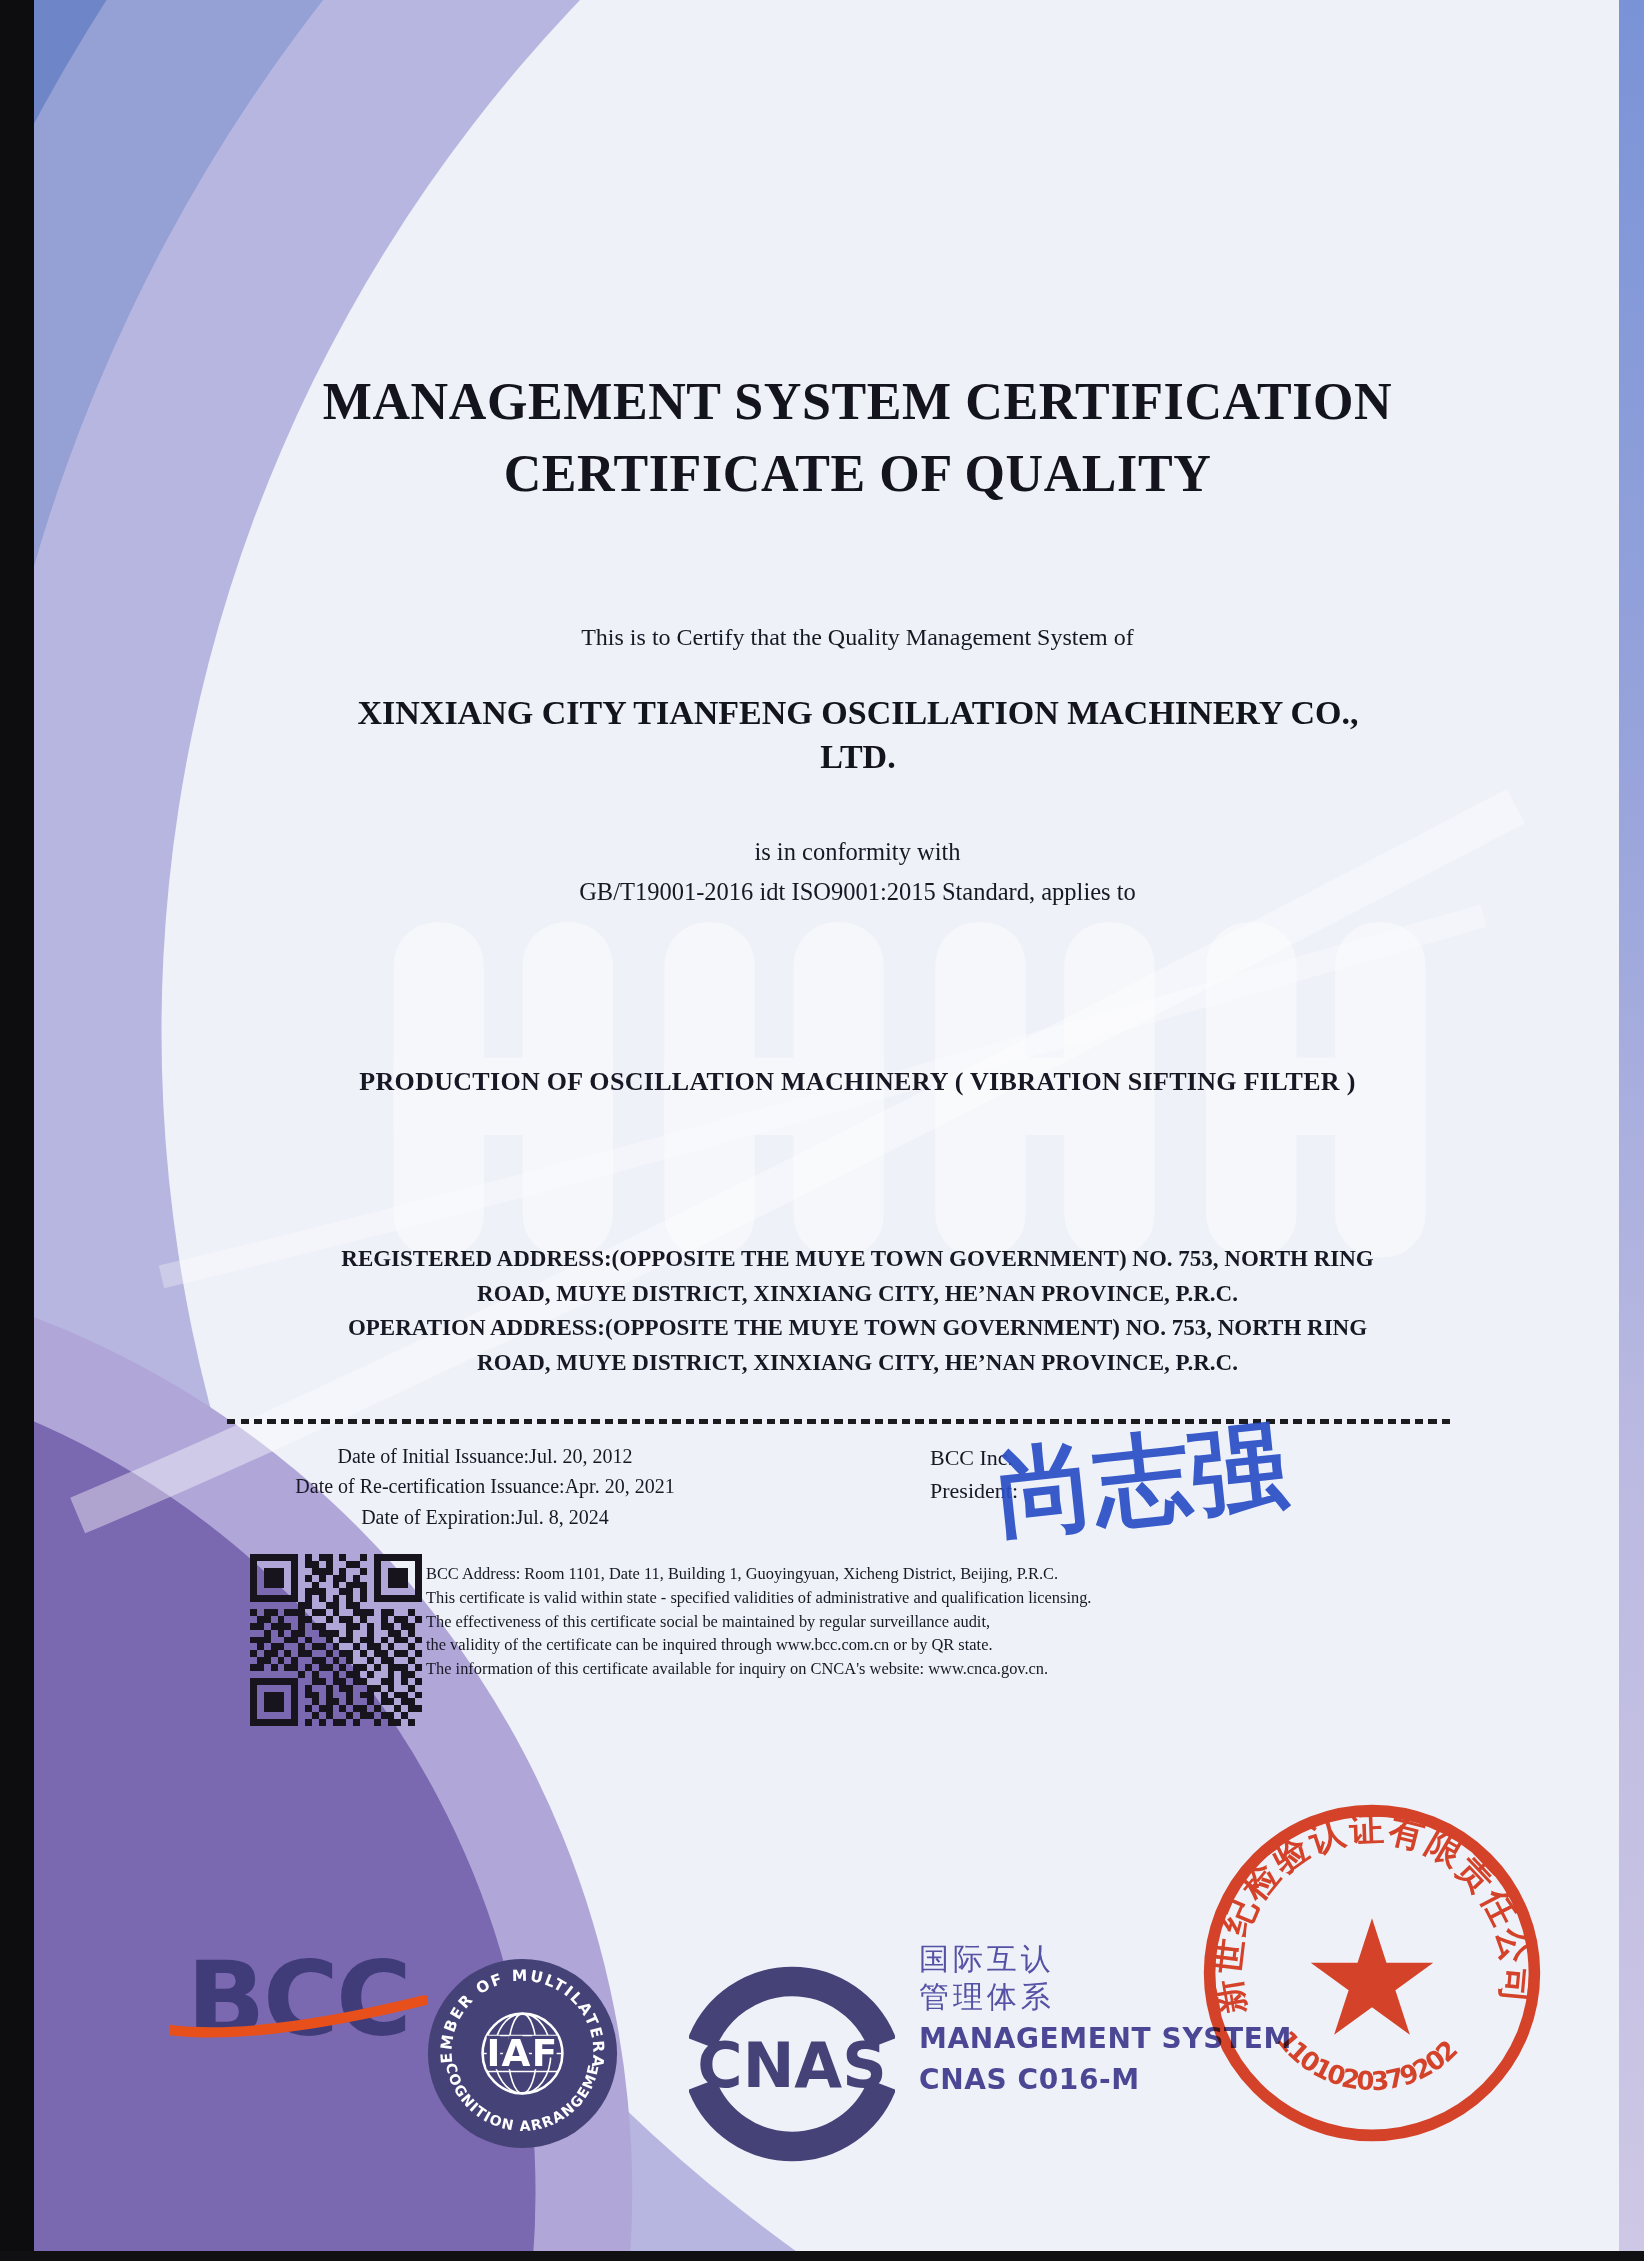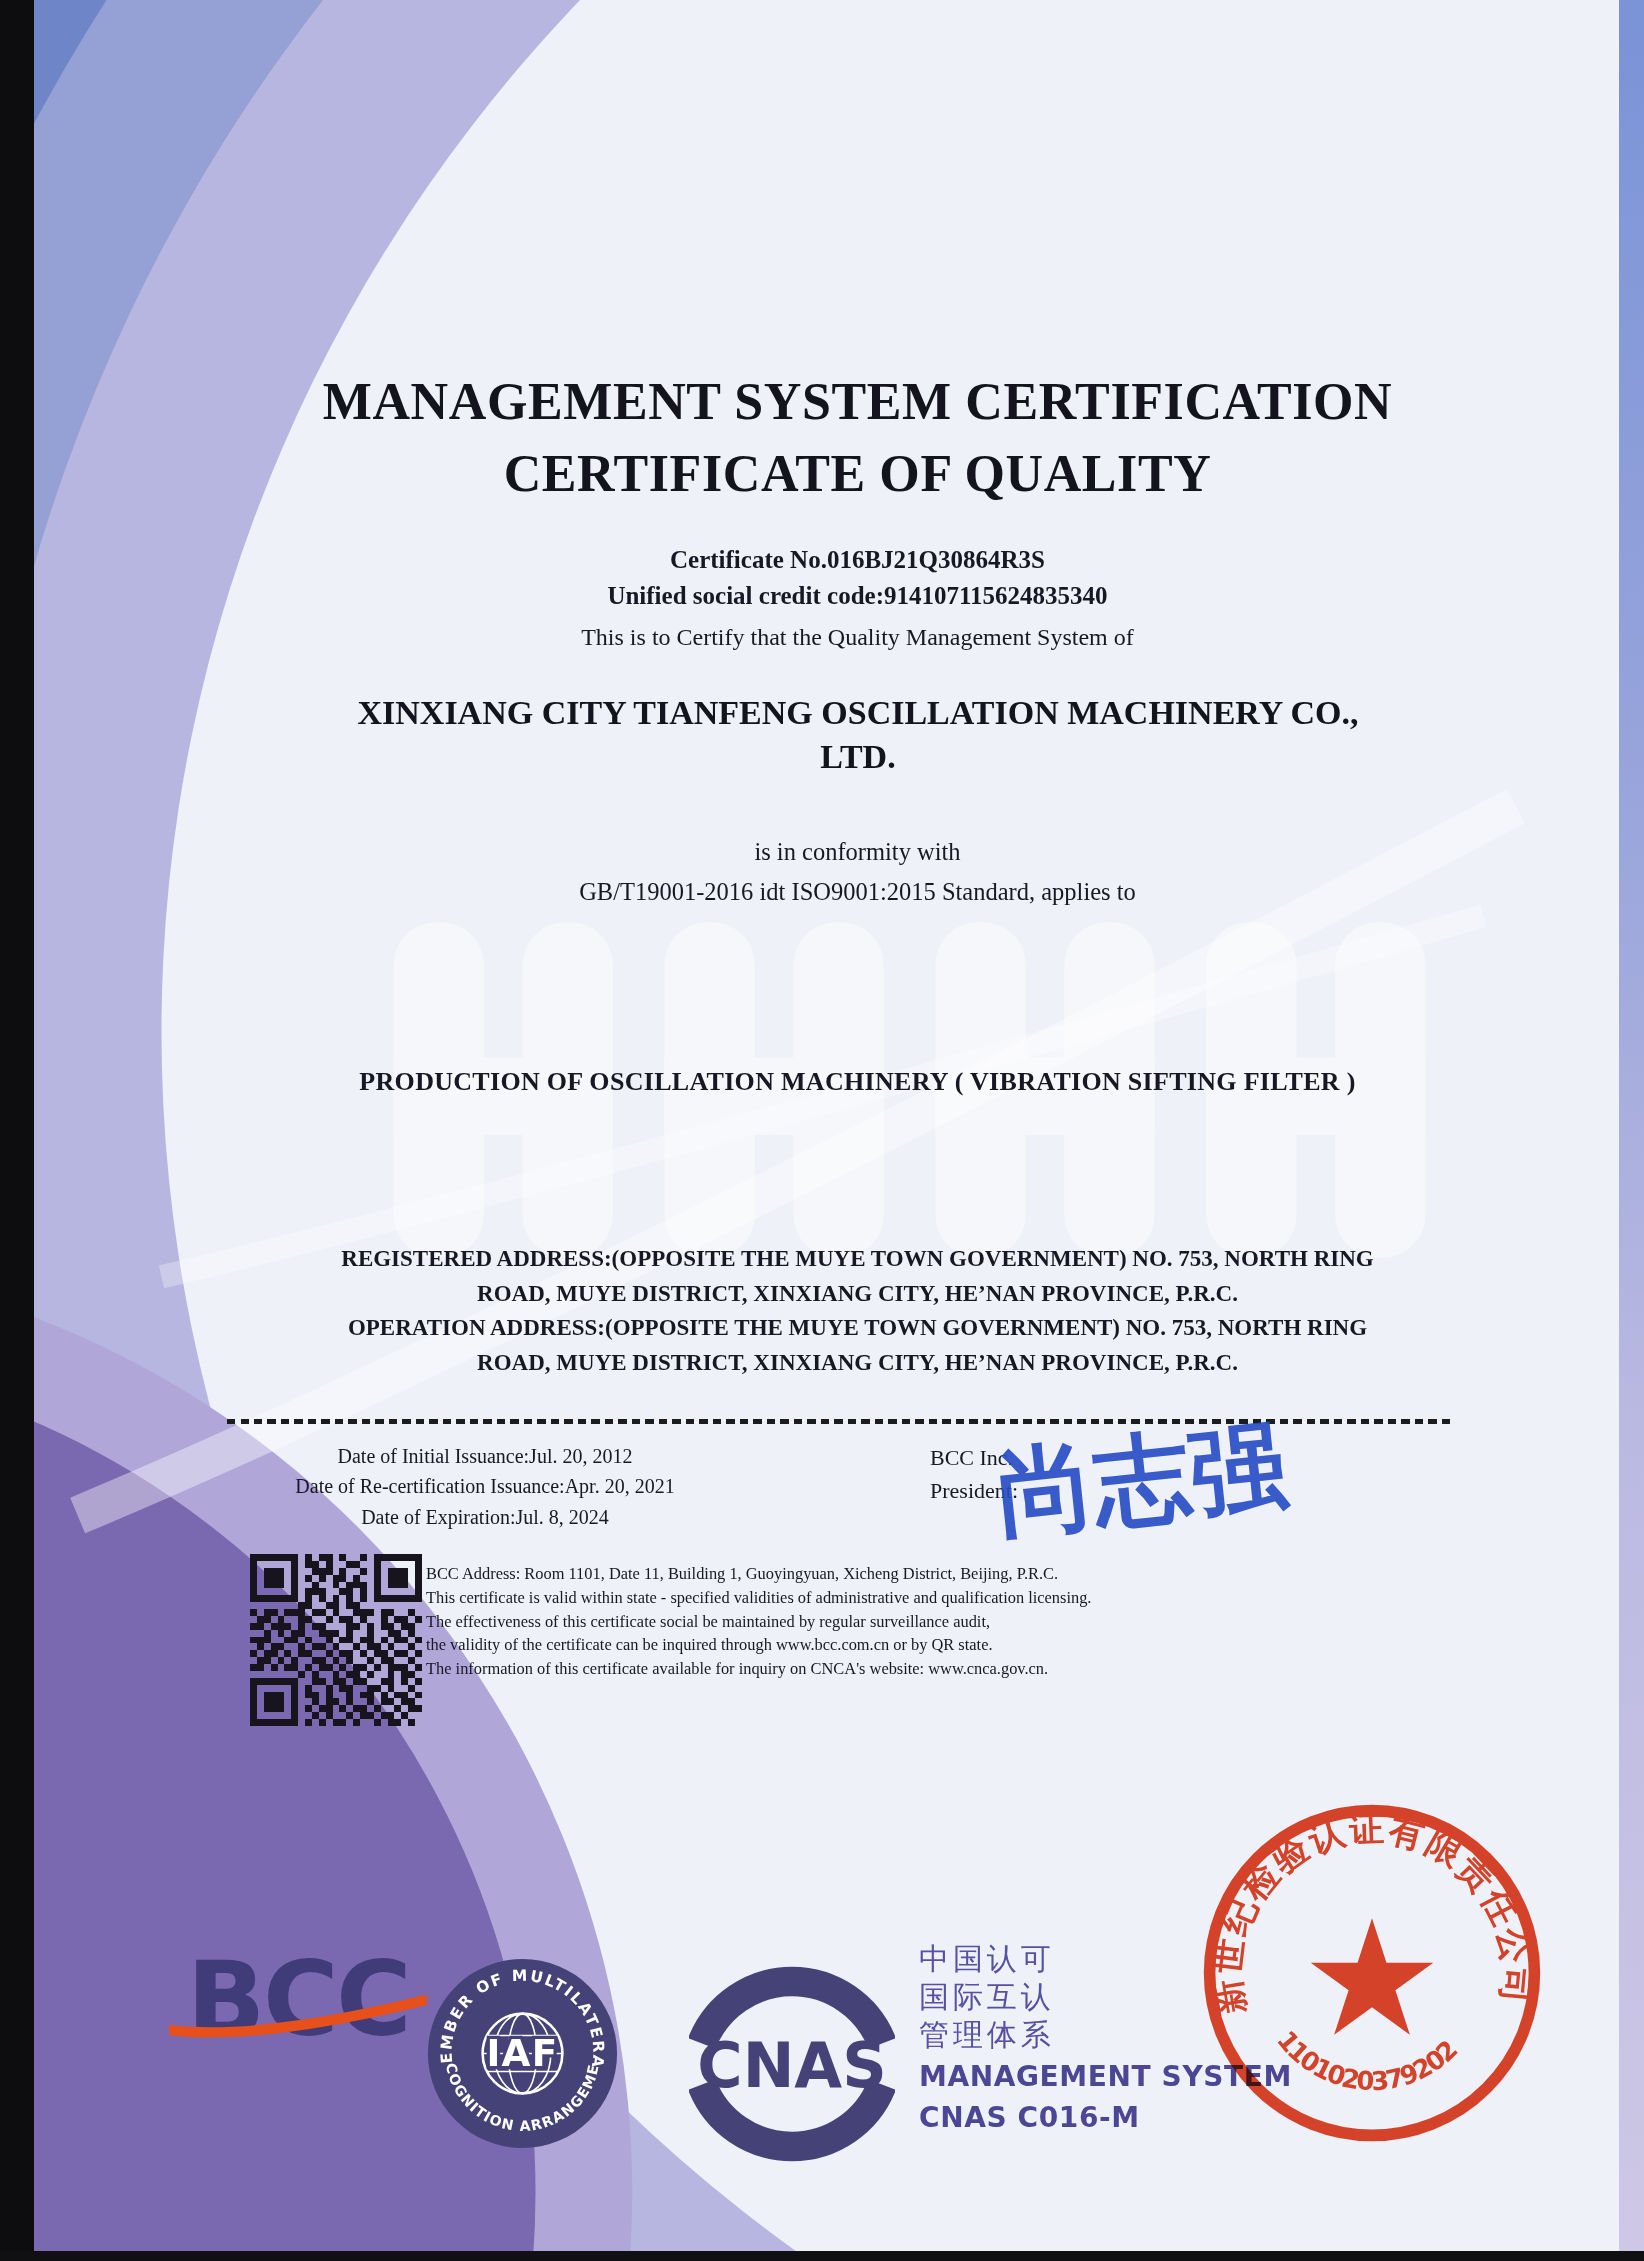--- a/index.html
+++ b/index.html
@@ -95,24 +95,20 @@
 
   <div class="abs edge-right"></div>
   <div class="abs edge-left"></div>
   <div class="abs edge-bottom"></div>
 
   <div class="abs title">
     <div>MANAGEMENT SYSTEM CERTIFICATION</div>
     <div>CERTIFICATE OF QUALITY</div>
   </div>
 
-  <div class="abs certno">
-    <div>Certificate No.016BJ21Q30864R3S</div>
-    <div>Unified social credit code:914107115624835340</div>
-  </div>
 
   <div class="abs certify">This is to Certify that the Quality Management System of</div>
 
   <div class="abs company">
     <div>XINXIANG CITY TIANFENG OSCILLATION MACHINERY CO.,</div>
     <div>LTD.</div>
   </div>
 
   <div class="abs conformity">
     <div>is in conformity with</div>
@@ -807,21 +803,20 @@
     <text x="150" y="170" text-anchor="middle" font-family="DejaVu Sans, sans-serif" font-weight="bold" font-size="58" fill="#ffffff" stroke="#454277" stroke-width="10" paint-order="stroke" letter-spacing="2">IAF</text>
   </svg>
 
   <svg class="abs logo-cnas" width="206" height="206" viewBox="0 0 320 320">
     <path d="M20,128 A150,150 0 0 1 300,128" stroke="#454277" stroke-width="46" fill="none"></path>
     <path d="M20,192 A150,150 0 0 0 300,192" stroke="#454277" stroke-width="46" fill="none"></path>
     <text x="160" y="195" text-anchor="middle" font-family="DejaVu Sans, sans-serif" font-weight="bold" font-size="96" fill="#454277">CNAS</text>
   </svg>
 
   <div class="abs accred">
-    <div class="cn">中国认可</div>
     <div class="cn">国际互认</div>
     <div class="cn">管理体系</div>
     <div class="en">MANAGEMENT SYSTEM</div>
     <div class="en">CNAS C016-M</div>
   </div>
 
   <svg class="abs stamp" width="348" height="348" viewBox="0 0 540 540">
     <defs>
       <path id="stampTop" d="M74,330 A205,205 0 1 1 466,330" fill="none"></path>
       <path id="stampBot" d="M121,374 A182,182 0 0 0 419,374" fill="none"></path>

